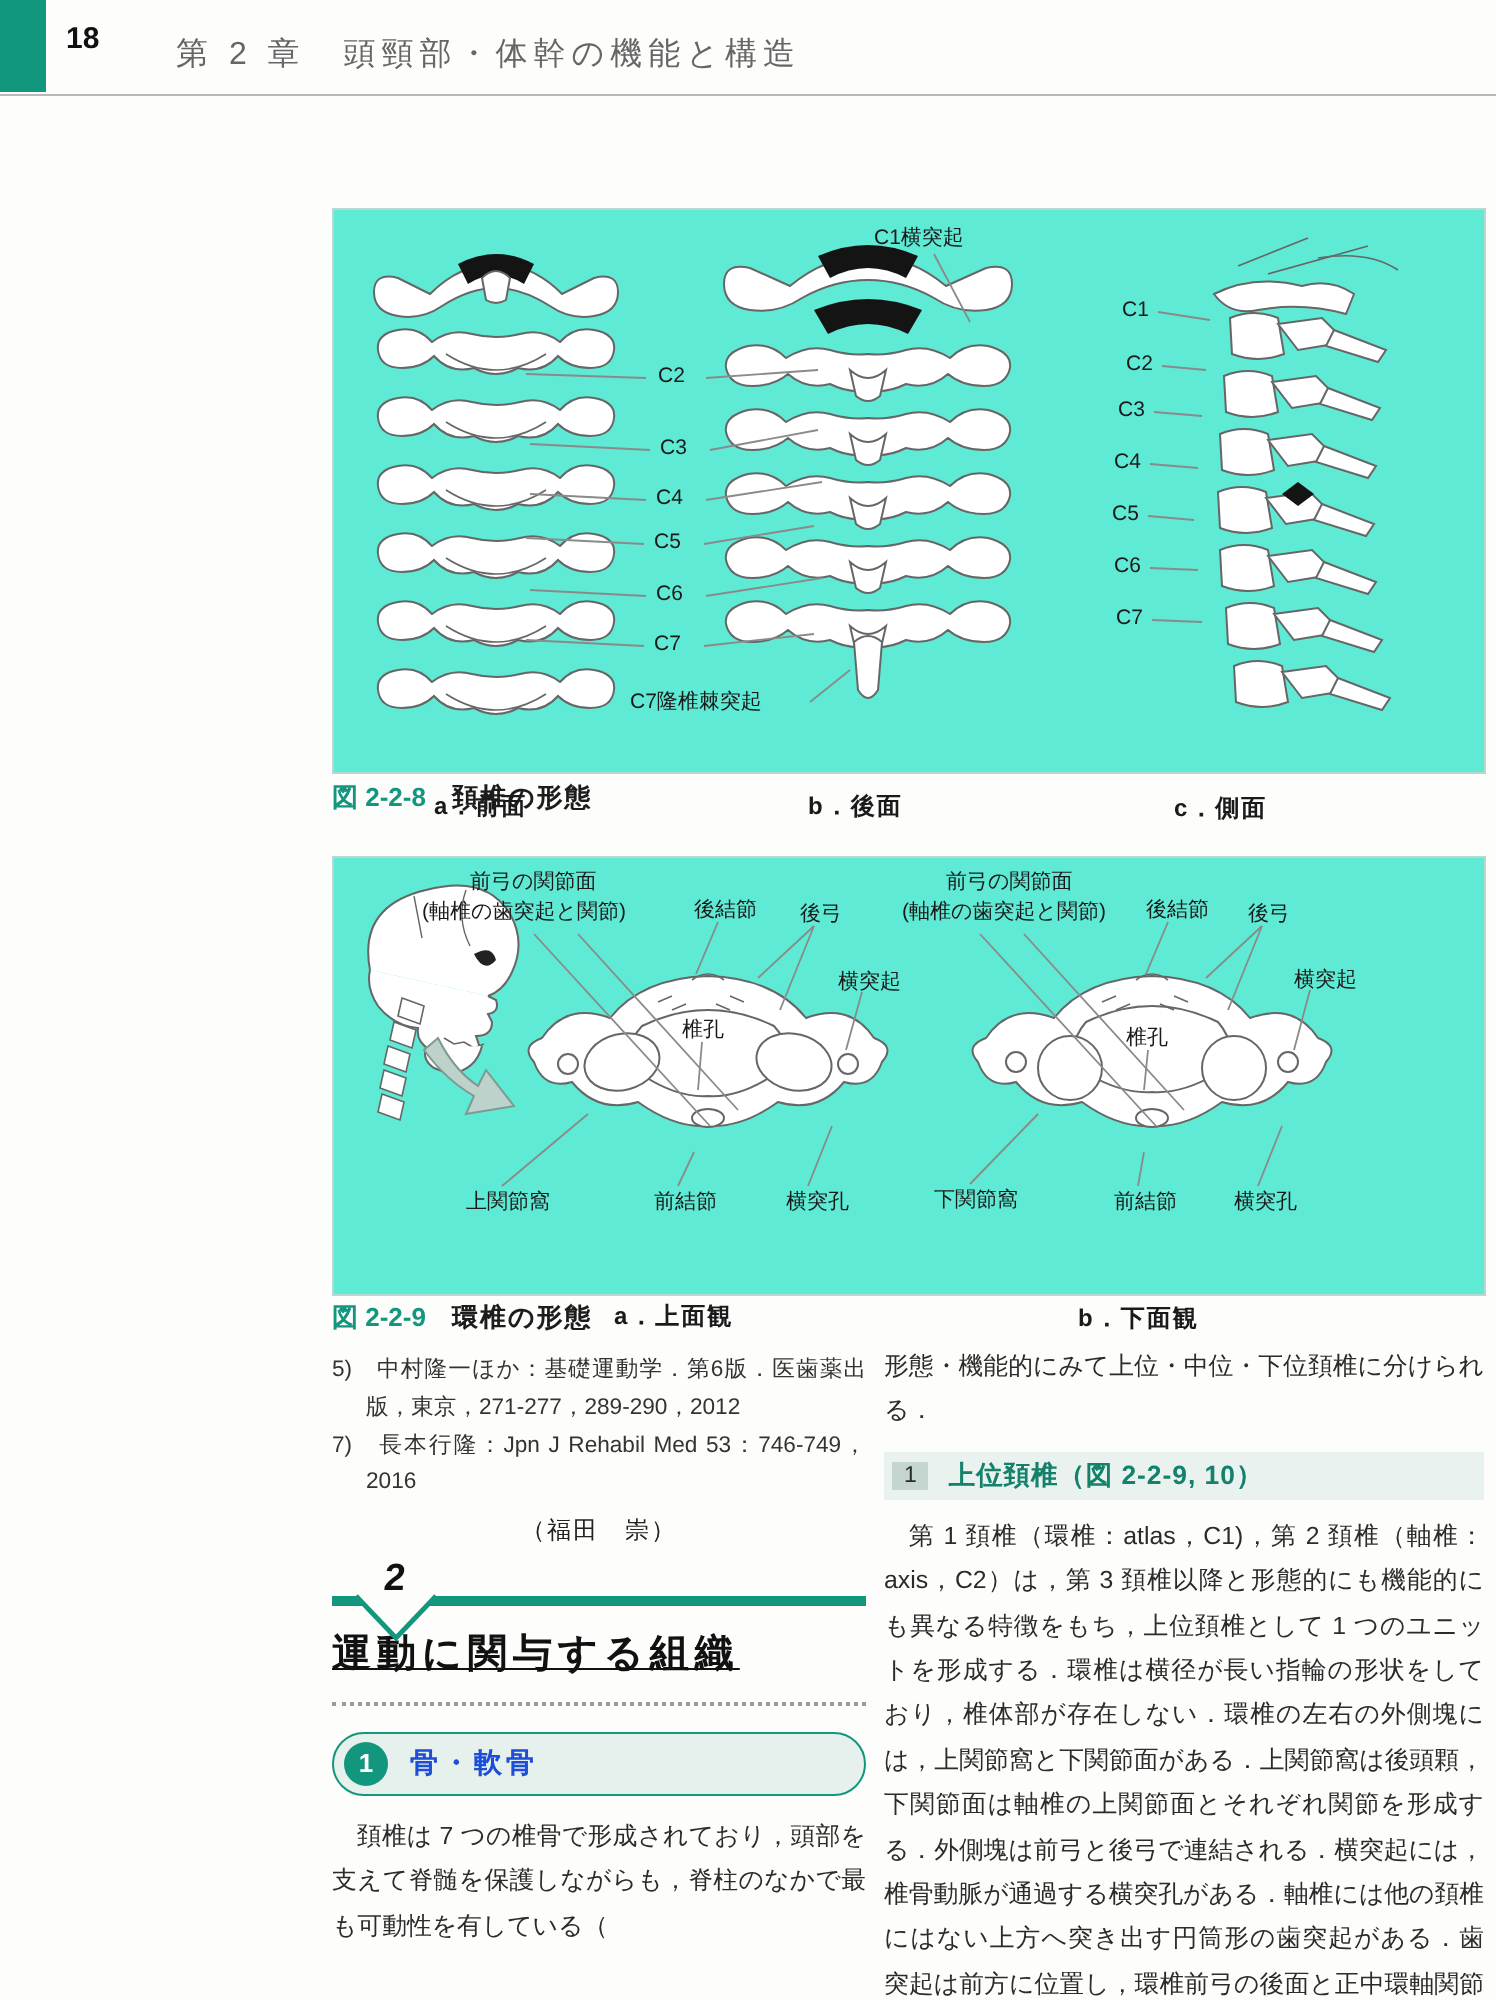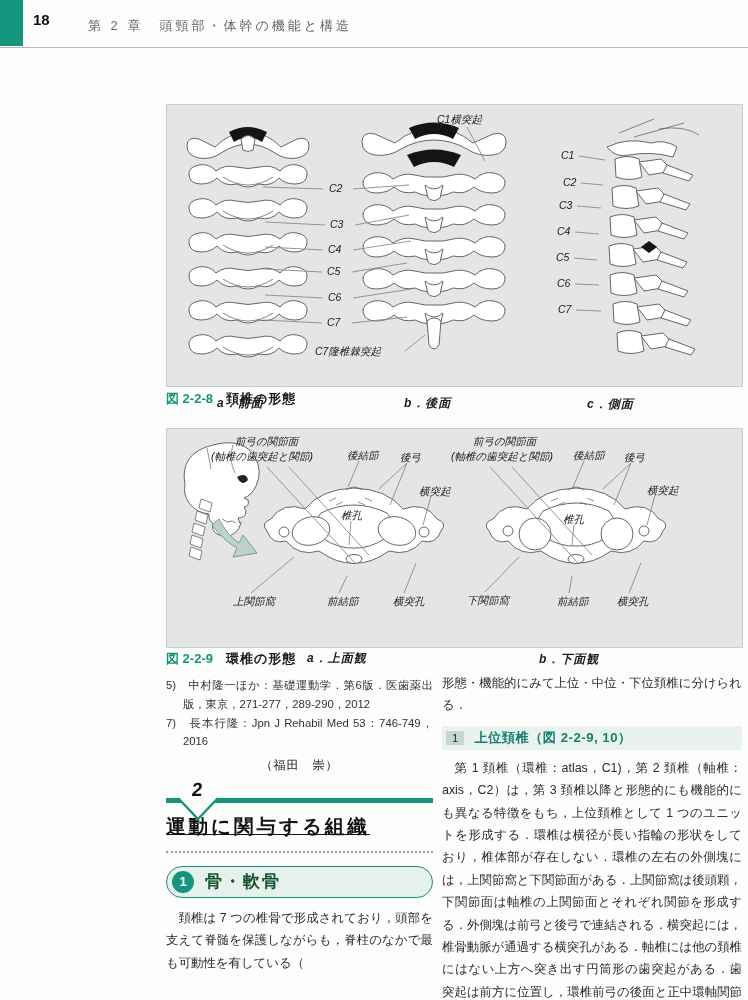--- a/index.html
+++ b/index.html
@@ -4,25 +4,25 @@
 <style>
   html,body{margin:0;padding:0;}
   body{
     width:748px;height:1000px;position:relative;overflow:hidden;
     background:#fdfdfb;color:#222;
     font-family:"Liberation Sans","DejaVu Sans",sans-serif;
   }
   
   .corner-block{position:absolute;left:0;top:0;width:23px;height:46px;background:#13967e;}
   .page-num{position:absolute;left:33px;top:11px;font-size:15px;font-weight:bold;color:#111;}
-  .chapter-title{position:absolute;left:88px;top:17px;font-size:13px;color:#666;letter-spacing:3px;}
+  .chapter-title{position:absolute;left:88px;top:17px;font-size:16px;color:#666;letter-spacing:3px;}
   .header-rule{position:absolute;left:0;right:0;top:47px;border-top:1px solid #b9b9b9;}
 
   
-  .fig-box{position:absolute;border:1.5px solid #b7d7d0;background:#e5e5e5;font-style:italic;}
+  .fig-box{position:absolute;border:1.5px solid #b7d7d0;background:#5eead4;}
   #fig1-box{left:166px;top:104px;width:575px;height:281px;}
   #fig2-box{left:166px;top:428px;width:575px;height:218px;}
   .fig-caption{position:absolute;left:166px;display:flex;gap:13px;font-size:13px;font-weight:bold;}
   #fig1-cap{top:390px;} #fig2-cap{top:650px;}
   .cap-label{color:#13967e;} .cap-title{color:#1c1c1c;letter-spacing:1px;}
 
   .lbl{position:absolute;font-size:10.5px;color:#1a1a1a;white-space:nowrap;line-height:12px;}
   .viewcap{position:absolute;font-size:12px;font-weight:bold;color:#1a1a1a;white-space:nowrap;letter-spacing:1px;margin-top:30px;}
   svg.leaders{position:absolute;left:0;top:0;pointer-events:none;}
   svg.leaders line{stroke:#8a8a8a;stroke-width:0.9;}
@@ -39,21 +39,21 @@
   .credit{text-align:center;font-size:12px;color:#222;margin-top:5px;letter-spacing:1px;}
 
   .sec-rule{position:relative;height:5px;background:#13967e;margin-top:23px;}
   .sec-notch{position:absolute;left:10px;top:-10px;}
   .sec-num{position:absolute;left:26px;top:-19px;font-size:19px;font-weight:800;color:#111;transform:skewX(-6deg);}
   .sec-title{font-size:19.5px;font-weight:bold;letter-spacing:3px;color:#111;margin-top:10px;text-decoration:underline;}
   .dotted-rule{border-top:2px dotted #9a9a9a;margin-top:11px;height:0;}
 
   .pill{margin-top:13px;height:30px;border:1.6px solid #13967e;border-radius:16px;background:#e6f0ec;display:flex;align-items:center;}
   .pill-num{width:22px;height:22px;border-radius:50%;background:#13967e;color:#fff;font-weight:bold;font-size:13px;display:flex;align-items:center;justify-content:center;margin-left:5px;}
-  .pill-title{margin-left:11px;font-weight:bold;font-size:17px;letter-spacing:2px;color:#14532d;}
+  .pill-title{margin-left:11px;font-weight:bold;font-size:14px;letter-spacing:2px;color:#1d4ed8;}
 
   .para{font-size:12.4px;line-height:22.4px;color:#2b2b2b;margin:9px 0 0;}
   .ind{text-indent:1em;}
 
   .subhead{display:flex;align-items:center;background:#e9f2ee;padding:3px 4px;margin:9px 0 7px;}
   .subnum{background:#c5d6d0;color:#2b2b2b;font-size:11.5px;padding:1px 6px;margin-right:10px;}
   .subtitle{color:#13816b;font-weight:bold;font-size:13.2px;letter-spacing:0.5px;}
 </style>
 </head>
 <body>

